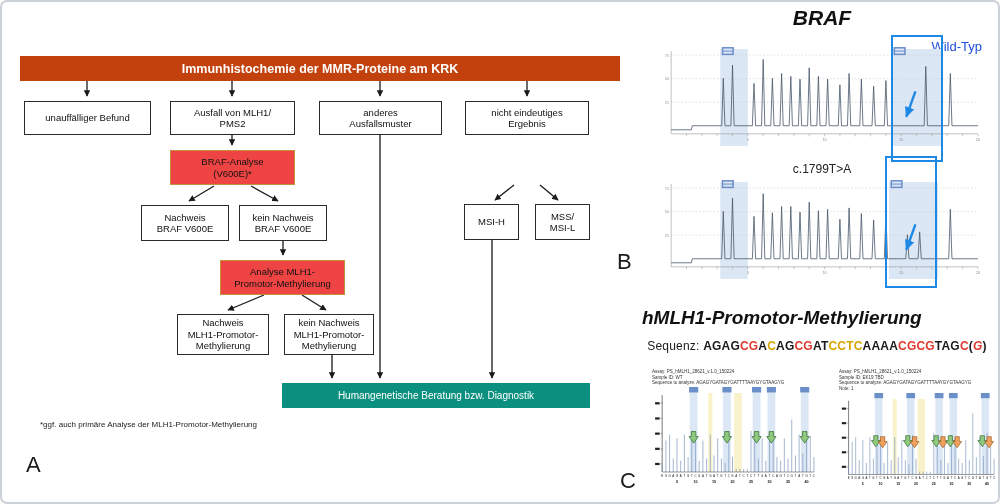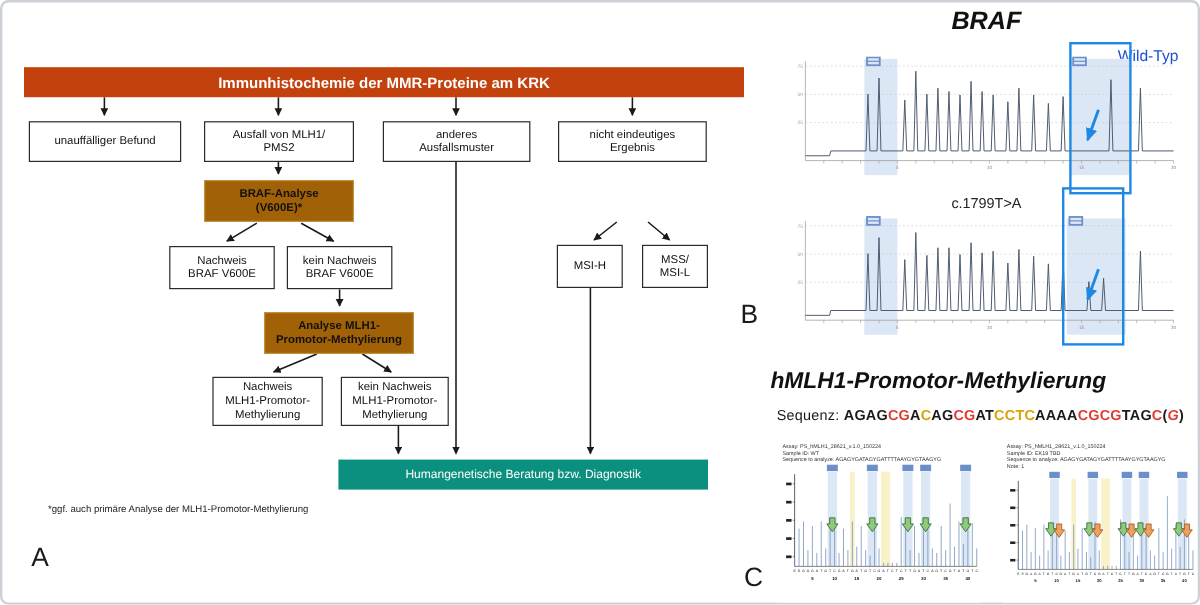--- a/index.html
+++ b/index.html
@@ -1,20 +1,20 @@
 <!DOCTYPE html>
 <html><head>
 <meta charset="utf-8">
 <style>
   html,body{margin:0;padding:0;background:#fff;font-family:"Liberation Sans",sans-serif;}
   .fig{position:relative;width:1000px;height:504px;background:#fff;border:2px solid #ccd1d7;border-radius:7px;box-sizing:border-box;overflow:hidden;}
   .abs{position:absolute;box-sizing:border-box;}
   
   .node{position:absolute;box-sizing:border-box;border:1.4px solid #2a2a2a;background:#fff;display:flex;align-items:center;justify-content:center;text-align:center;font-size:9.5px;line-height:1.2;white-space:pre-line;color:#111;z-index:2;padding:1px 2px;}
-  .tan{background:#a16207;border:1.6px solid #C3913E;font-weight:bold;}
+  .tan{background:#ef4444;border:1.6px solid #C3913E;font-weight:normal;}
   .header-bar{position:absolute;left:18px;top:54px;width:600px;height:25px;background:#c2410c;color:#fff;font-size:12.5px;font-weight:600;display:flex;align-items:center;justify-content:center;z-index:2;}
   .teal-bar{position:absolute;left:280px;top:381px;width:308px;height:25px;background:#0B8F7E;color:#fff;font-size:10px;display:flex;align-items:center;justify-content:center;z-index:2;}
   .footnote{position:absolute;left:38px;top:418px;font-size:8px;color:#222;z-index:2;}
   .panel-label{position:absolute;font-size:22px;color:#1a1a1a;z-index:3;}
   #arrows{position:absolute;left:0;top:0;width:1000px;height:504px;z-index:1;pointer-events:none;}
   
   .pb-title{position:absolute;left:660px;top:4px;width:320px;text-align:center;font-size:21px;font-weight:bold;font-style:italic;color:#111;}
   .pb-sub{position:absolute;left:660px;top:37px;width:320px;text-align:right;font-size:13px;color:#1d4ed8;}
   .pb-mut{position:absolute;left:660px;top:160px;width:320px;text-align:center;font-size:12px;color:#222;z-index:3;}
   .chrom{position:absolute;width:328px;height:101px;z-index:2;}

